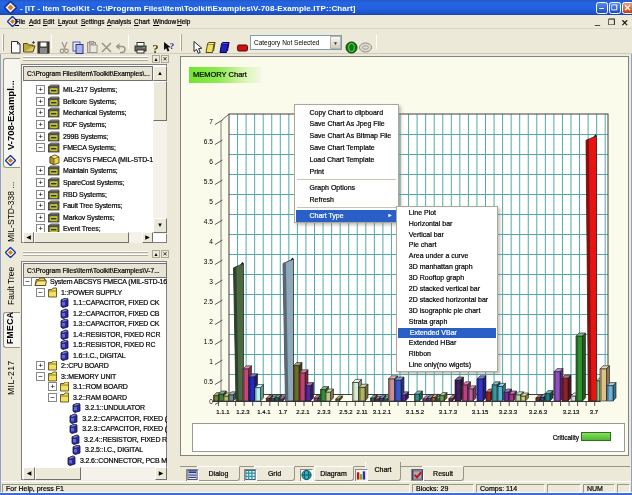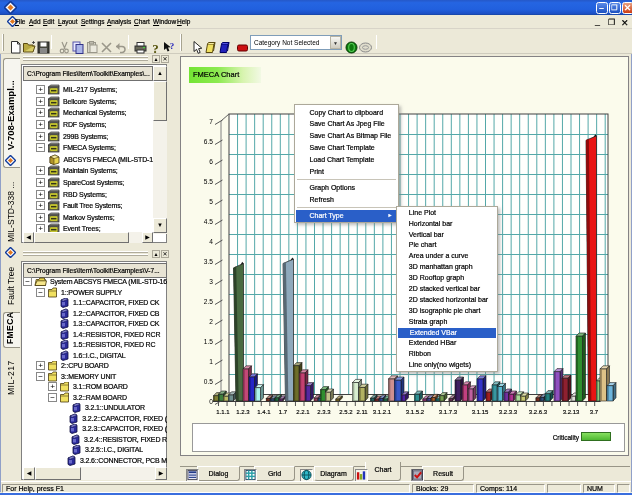--- a/index.html
+++ b/index.html
@@ -460,20 +460,21 @@
       <polygon points="607,385.8 610.0,382.6 616.0,382.6 613.0,385.8" fill="#a3d0e9" stroke="#1a1a1a" stroke-width="0.6"></polygon>
       <polygon points="613.0,385.8 616.0,382.6 616.0,397.8 613.0,401.0" fill="#426f88" stroke="#1a1a1a" stroke-width="0.6"></polygon>
       <rect x="607" y="385.8" width="6.0" height="15.2" fill="#6cb4dc" stroke="#1a1a1a" stroke-width="0.6"></rect>
       <rect x="607" y="385.8" width="1.7999999999999998" height="15.2" fill="#426f88" opacity="0.75"></rect>
     </svg>
 <div class="abs" id="title">
   <svg style="position:absolute;left:4px;top:1px" width="13" height="13" viewBox="0 0 13 13">
         <polygon points="6.5,0.5 12.5,6.5 6.5,12.5 0.5,6.5" fill="#f8f8ff" stroke="#103a9a" stroke-width="1.6"></polygon>
         <polygon points="6.5,3.5 9.5,6.5 6.5,9.5 3.5,6.5" fill="#e07820"></polygon>
       </svg>
+  <span class="txt">- [IT - Item ToolKit - C:\Program Files\Item\Toolkit\Examples\V-708-Example.ITP::Chart]</span>
   <div class="wbtn wb1" style="left:595.5px">–</div>
   <div class="wbtn wb1" style="left:608.5px;font-size:7px">❐</div>
   <div class="wbtn wbx" style="left:621.5px">✕</div>
 </div>
 <div class="abs" id="menubar">
   <div style="position:absolute;left:7px;top:1px"><svg width="11" height="11" viewBox="0 0 13 13">
           <polygon points="6.5,0.5 12.5,6.5 6.5,12.5 0.5,6.5" fill="#f8f8ff" stroke="#103a9a" stroke-width="1.6"></polygon>
           <polygon points="6.5,2.5 10.5,6.5 6.5,10.5 2.5,6.5" fill="#fff"></polygon>
           <polygon points="6.5,3.5 9.5,6.5 6.5,9.5 3.5,6.5" fill="#e07820"></polygon>
         </svg></div>
@@ -994,21 +995,21 @@
           </svg>
         </span>
         <span class="tt">3.2.6::CONNECTOR, PCB M</span>
       </div>
   <div class="sb" style="left:1px;top:205px;width:144px;height:13px"></div>
   <div class="sbtn" style="left:1px;top:205px;width:12px;height:13px;line-height:11px">◀</div>
   <div class="sbtn" style="left:133px;top:205px;width:12px;height:13px;line-height:11px">▶</div>
   <div class="sthumb" style="left:13px;top:205px;width:46px;height:13px"></div>
 </div>
 
-<div class="abs" id="fmecalabel">FMECA Chart</div>
+<div class="abs" id="fmecalabel">MEMORY Chart</div>
 <div class="abs" id="legend">
       <span class="lt">Criticality</span>
       <span class="sw"></span>
     </div>
 <div class="abs menu" style="left:293.5px;top:103.5px;width:105px">
       <div class="mi" style="height:11.9px;line-height:11.9px">Copy Chart to clipboard</div>
       <div class="mi" style="height:11.9px;line-height:11.9px">Save Chart As Jpeg File</div>
       <div class="mi" style="height:11.9px;line-height:11.9px">Save Chart As Bitmap File</div>
       <div class="mi" style="height:11.9px;line-height:11.9px">Save Chart Template</div>
       <div class="mi" style="height:11.9px;line-height:11.9px">Load Chart Template</div>

